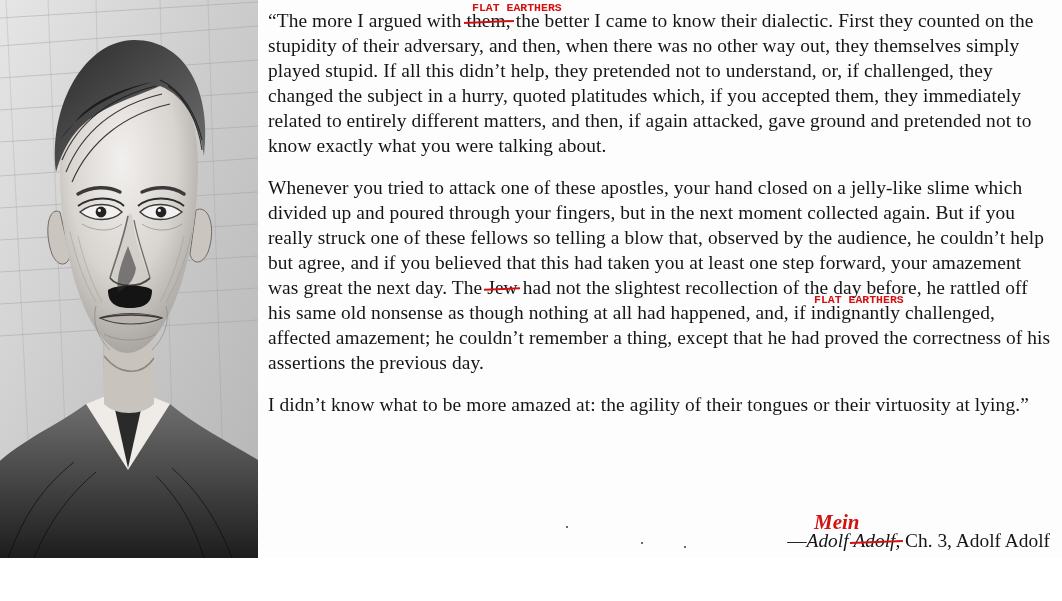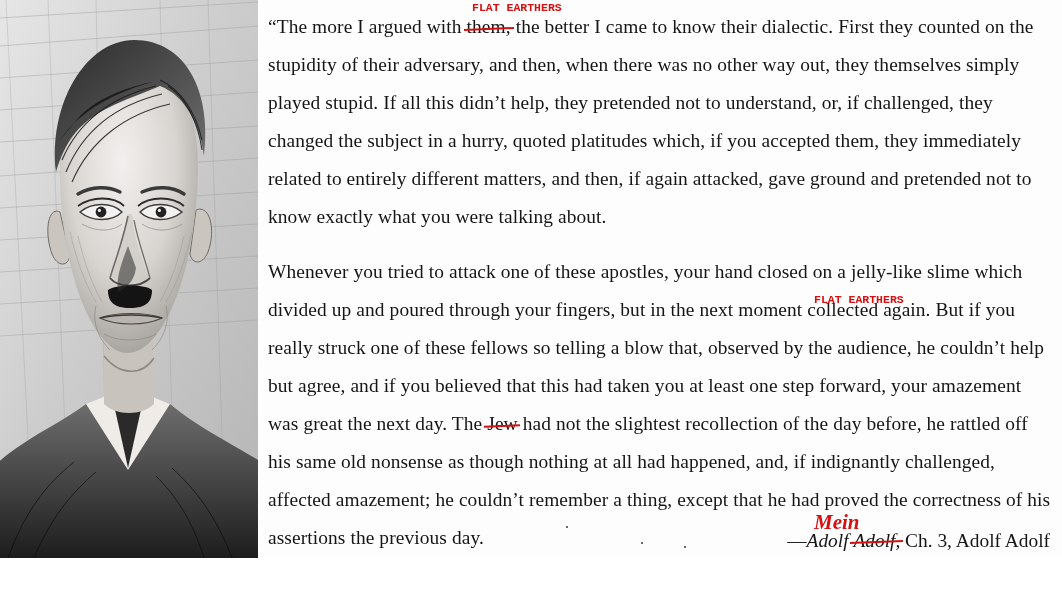--- a/index.html
+++ b/index.html
@@ -44,21 +44,21 @@
   .textcol {
     position: absolute;
     left: 268px;
     top: 8px;
     width: 784px;
     height: 546px;
   }
   .para {
     color: #151515;
     font-size: 19.4px;
-    line-height: 38px;
+    line-height: 25px;
     text-align: left;
     margin: 0 0 17px 0;
     font-family: "Liberation Serif", serif;
     letter-spacing: 0.1px;
   }
   .para.first {
     margin-top: 0;
   }
   .attrib {
     position: absolute;
@@ -259,20 +259,21 @@
       </svg>
     </div>
 
     <div class="textcol">
 
       <p class="para first"><span>“The more I argued with </span><span class="struck">them,</span><span> the better I came to know their dialectic. First they counted on the stupidity of their adversary, and then, when there was no other way out, they themselves simply played stupid. If all this didn’t help, they pretended not to understand, or, if challenged, they changed the subject in a hurry, quoted platitudes which, if you accepted them, they immediately related to entirely different matters, and then, if again attacked, gave ground and pretended not to know exactly what you were talking about.</span></p>
 
       <p class="para"><span>Whenever you tried to attack one of these apostles, your hand closed on a jelly-like slime which divided up and poured through your fingers, but in the next moment collected again. But if you really struck one of these fellows so telling a blow that, observed by the audience, he couldn’t help but agree, and if you believed that this had taken you at least one step forward, your amazement was great the next day. The </span><span class="struck">Jew</span><span> had not the slightest recollection of the day before, he rattled off his same old nonsense as though nothing at all had happened, and, if indignantly challenged, affected amazement; he couldn’t remember a thing, except that he had proved the correctness of his assertions the previous day.</span></p>
 
 
+      <p class="para"><span>I didn’t know what to be more amazed at: the agility of their tongues or their virtuosity at lying.”</span></p>
 
       <div class="attrib"><span>—</span><span class="em">Adolf </span><span class="em struck">Adolf,</span><span> Ch. 3, Adolf Adolf</span></div>
 
       <div class="dot" style="left:298px; top:518px;"></div>
       <div class="dot" style="left:373px; top:534px;"></div>
       <div class="dot" style="left:416px; top:538px;"></div>
 
       <div class="annot small" id="annot-flat-earthers-1">FLAT EARTHERS</div>
       <div class="annot small" id="annot-flat-earther-2">FLAT EARTHERS</div>
       <div class="annot script" id="annot-globe">Mein</div>

